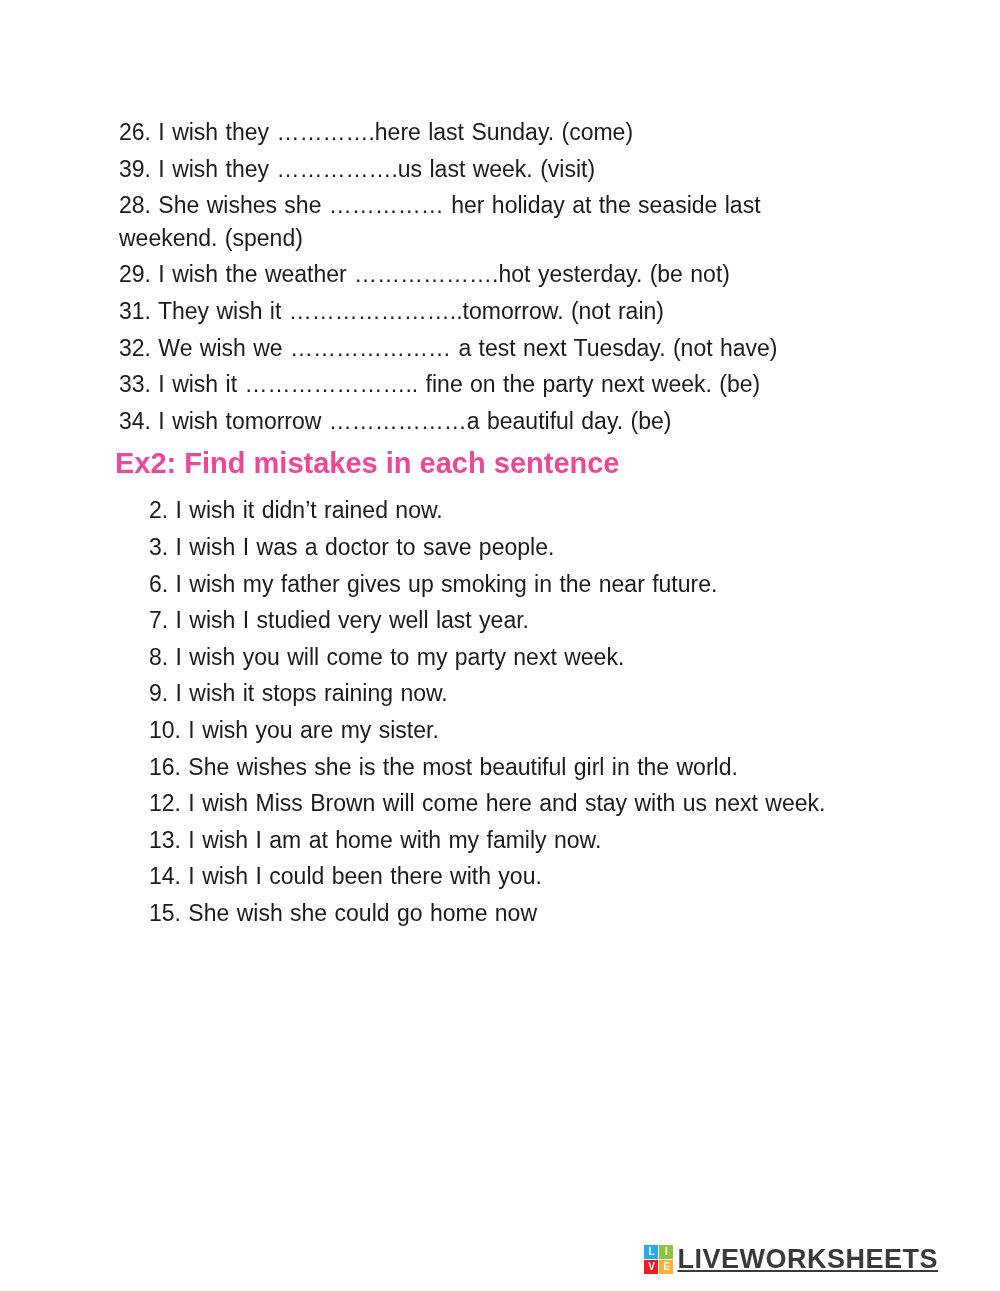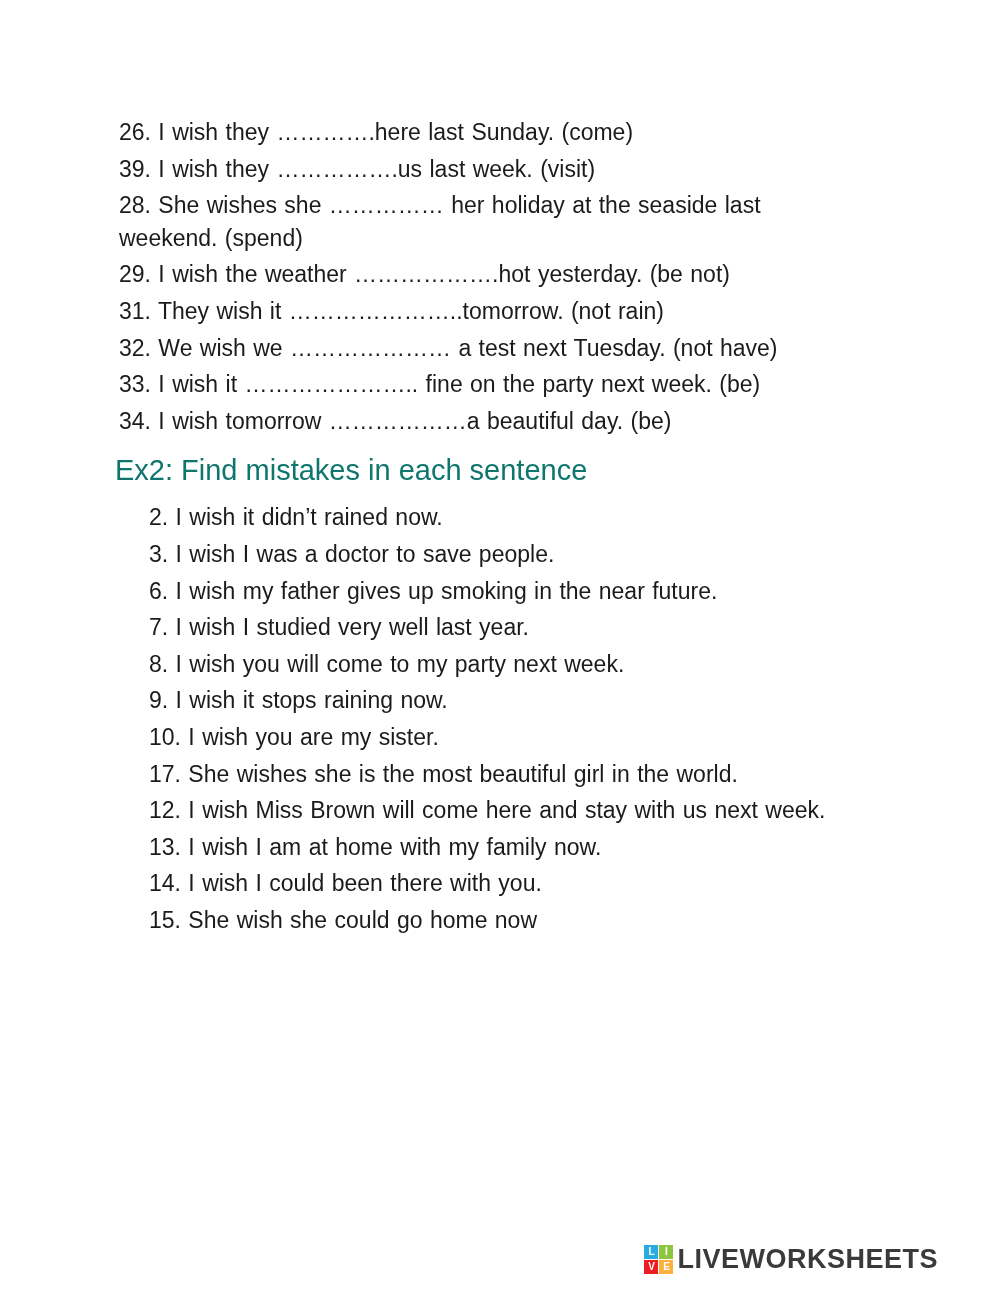--- a/index.html
+++ b/index.html
@@ -19,25 +19,25 @@
     left: 115px;
     width: 748px;
   }
   .ex1 p, .ex2 p {
     margin: 4px;
     font-size: 23px;
     line-height: 32.6px;
     word-spacing: 1px;
   }
   .ex2-heading {
-    margin: 15px 0 13px 0;
+    margin: 8px 0 13px 0;
     font-size: 29px;
     line-height: 36px;
-    font-weight: normal;
-    color: #0f766e;
+    font-weight: bold;
+    color: #ec4899;
   }
   .ex2 {
     margin-left: 30px;
     width: 710px;
   }
   .footer {
     position: absolute;
     right: 62px;
     bottom: 16px;
     display: flex;
@@ -57,20 +57,21 @@
     color: #ffffff;
     font-size: 10px;
     font-weight: bold;
     line-height: 1;
   }
   .lw-text {
     font-size: 27px;
     font-weight: bold;
     color: #3a3a3a;
     letter-spacing: 0.5px;
+    text-decoration: underline;
   }
 </style>
 </head>
 <body>
 
 <div class="content">
 
   <div class="ex1">
     <p>26. I wish they ………….here last Sunday. (come)</p>
     <p>39. I wish they …………….us last week. (visit)</p>
@@ -85,21 +86,21 @@
   <h1 class="ex2-heading">Ex2: Find mistakes in each sentence</h1>
 
   <div class="ex2">
     <p>2. I wish it didn’t rained now.</p>
     <p>3. I wish I was a doctor to save people.</p>
     <p>6. I wish my father gives up smoking in the near future.</p>
     <p>7. I wish I studied very well last year.</p>
     <p>8. I wish you will come to my party next week.</p>
     <p>9. I wish it stops raining now.</p>
     <p>10. I wish you are my sister.</p>
-    <p>17. She wishes she is the most beautiful girl in the world.</p>
+    <p>16. She wishes she is the most beautiful girl in the world.</p>
     <p>12. I wish Miss Brown will come here and stay with us next week.</p>
     <p>13. I wish I am at home with my family now.</p>
     <p>14. I wish I could been there with you.</p>
     <p>15. She wish she could go home now</p>
   </div>
 
 </div>
 
 <div class="footer">
   <div class="lw-logo">

